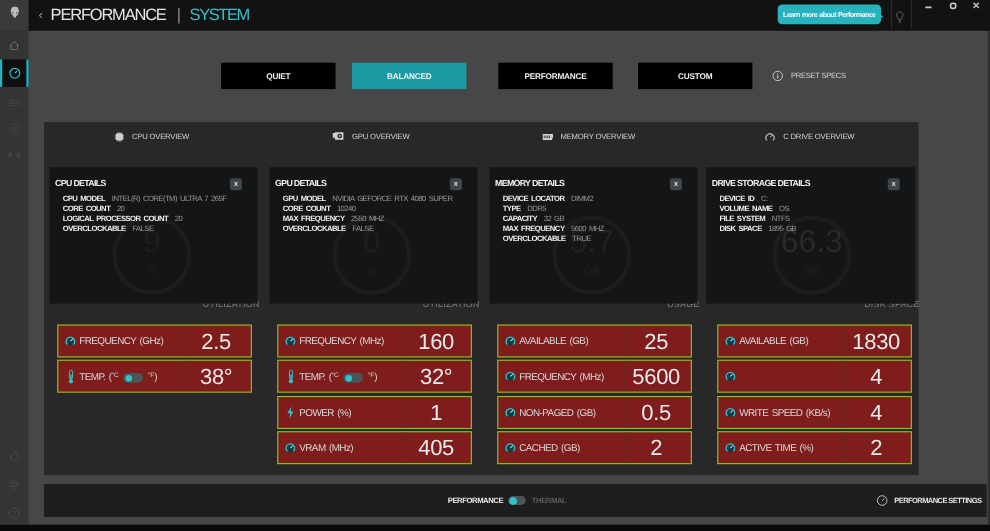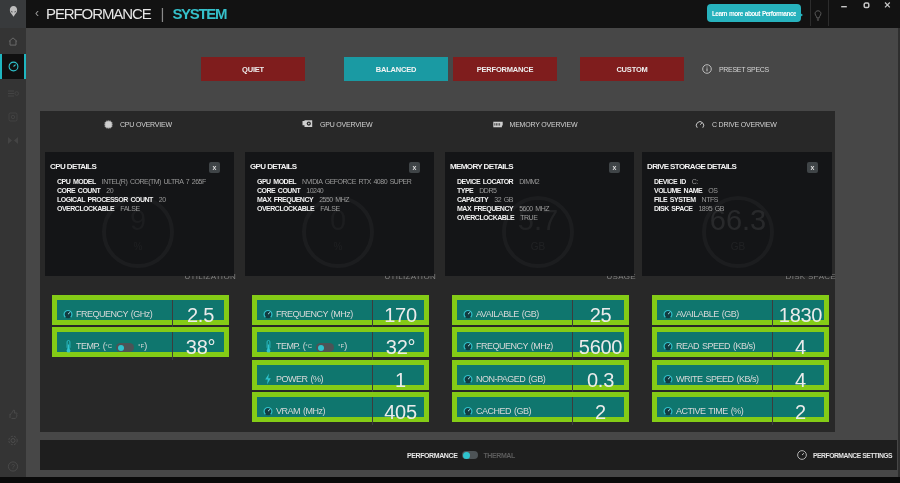--- a/index.html
+++ b/index.html
@@ -7,40 +7,40 @@
     font-family:"Liberation Sans", sans-serif; }
 
   
   #titlebar { position:absolute; left:0; top:0; width:900px; height:28px; background:#121212; }
   #alientile { position:absolute; left:0; top:0; width:26px; height:28px; background:#383a3c;
     display:flex; align-items:flex-start; padding-top:6px; justify-content:center; }
   #backchev { position:absolute; left:35px; top:6px; color:#9a9a9a; font-size:12px; }
   #pagetitle { position:absolute; left:46px; top:5px; font-size:15px; letter-spacing:-1.1px;
     color:#e6e6e6; white-space:nowrap; }
   #pagetitle .pipe { color:#8a8a8a; padding:0 9px 0 10px; }
-  #pagetitle .sys { color:#35c0ca; letter-spacing:-1.3px;font-weight:bold; }
+  #pagetitle .sys { color:#35c0ca; letter-spacing:-1.3px; }
 
   #tooltip { position:absolute; left:707px; top:4px; height:18px; background:#27b2bd;
     border-radius:4px; color:#fff; font-size:6.5px; font-weight:bold; display:flex;
     align-items:center; justify-content:center; letter-spacing:-0.5px; word-spacing:0.6px; width:94px;
     white-space:nowrap; }
   #tooltip:after { content:""; position:absolute; right:-7px; top:6px; border:5px solid transparent;
     border-left:7px solid #27b2bd; }
   .tsep { position:absolute; top:0; width:1px; height:26px; background:#2c2c2c; }
   #bulb { position:absolute; left:814px; top:10px; width:8px; height:11px; }
 
   
   #sidebar { position:absolute; left:0; top:28px; width:26px; height:449px; background:#343434; }
   .navico { position:absolute; left:0; width:26px; text-align:center; }
   #navactive { position:absolute; left:0; top:26px; width:26px; height:25px; background:#101010;
     border-left:2px solid #1fb6c0; border-right:2px solid #1fb6c0;
     display:flex; align-items:center; justify-content:center; }
 
   
-  .pbtn { position:absolute; top:57px; width:104px; height:24px; background:#7f1d1d;
+  .pbtn { position:absolute; top:57px; width:104px; height:24px; background:#000000;
     color:#eeeeee; font-size:7.5px; font-weight:bold; letter-spacing:-0.2px;
     display:flex; align-items:center; justify-content:center; }
   #btn-balanced { background:#1a9aa3; color:#f4f4f4; }
   #presetspecs { position:absolute; left:702px; top:64px; color:#d6d6d6; font-size:7px;
     letter-spacing:-0.3px; display:flex; align-items:center; gap:7px; }
 
   
   #panel { position:absolute; left:40px; top:111px; width:795px; height:321px; background:#282828; }
 
   .ovh { position:absolute; top:4px; height:18px; display:flex; align-items:center; gap:7px;
@@ -61,22 +61,22 @@
   .cardx { position:absolute; right:14px; top:10px; width:11px; height:11px; background:#3f4447;
     border-radius:2px; color:#dddddd; font-size:7px; font-weight:bold; display:flex;
     align-items:center; justify-content:center; }
   .cardrows { position:absolute; left:12px; top:26px; font-size:7px; line-height:8.9px;
     color:#9a9a9a; white-space:nowrap; letter-spacing:-0.5px; word-spacing:1.2px; }
   .cardrows b { color:#f0f0f0; font-weight:bold; }
   .cardrows span { margin-left:6px; }
 
   
   .mtable { position:absolute; top:184px; width:177px; }
-  .mrow { position:relative; width:177px; height:30px; border:5px solid #84cc16; margin-bottom:2.3px;
-    background:#0f766e; }
+  .mrow { position:relative; width:177px; height:30px; border:1px solid #84cc16; margin-bottom:2.3px;
+    background:#7f1d1d; }
   .mrow .div { position:absolute; left:115px; top:0; width:1px; height:28px; background:#3c3c3c; }
   .mlabel { position:absolute; left:19px; top:0; height:28px; display:flex; align-items:center;
     color:#d9d9d9; font-size:9px; white-space:nowrap; letter-spacing:-0.5px; word-spacing:1px; }
   .micon { position:absolute; left:5px; top:0; height:28px; width:12px; display:flex;
     align-items:center; justify-content:center; }
   .mval { position:absolute; left:116px; top:0; width:60px; height:28px; padding-top:3px; padding-right:5px; display:flex;
     align-items:center; justify-content:center; font-size:20px; color:#ebebeb; letter-spacing:-0.3px; }
   .tpill { position:relative; display:inline-block; width:18px; height:9px; background:#4d5356;
     border-radius:4.5px; margin:0 4px; top:1.5px; }
   .tpill i { position:absolute; left:1.5px; top:1.25px; width:6.5px; height:6.5px; border-radius:50%;
@@ -154,21 +154,21 @@
     <circle cx="5.5" cy="5.5" r="2" fill="none" stroke="#4f4f4f" stroke-width="0.9"></circle>
     <circle cx="5.5" cy="5.5" r="4.2" fill="none" stroke="#4f4f4f" stroke-width="0.9" stroke-dasharray="2 1.4"></circle>
   </svg>
   <svg class="navico" style="top:433px;" width="11" height="11" viewBox="0 0 11 11">
     <circle cx="5.5" cy="5.5" r="4.6" fill="none" stroke="#4f4f4f" stroke-width="0.8"></circle>
     <text x="5.5" y="7.8" font-size="6.5" fill="#4f4f4f" text-anchor="middle" font-family="Liberation Sans">?</text>
   </svg>
 </div>
 
 <div class="pbtn" style="left:201px;">QUIET</div>
-<div class="pbtn" id="btn-balanced" style="left:344px;">BALANCED</div>
+<div class="pbtn" id="btn-balanced" style="left:320px;">BALANCED</div>
 <div class="pbtn" style="left:453px;">PERFORMANCE</div>
 <div class="pbtn" style="left:580px;">CUSTOM</div>
 <div id="presetspecs">
   <svg width="10" height="10" viewBox="0 0 10 10">
     <circle cx="5" cy="5" r="4.3" fill="none" stroke="#c9c9c9" stroke-width="0.9"></circle>
     <path d="M5 4.3 L5 7.3 M5 2.6 L5 3.5" stroke="#c9c9c9" stroke-width="1"></path>
   </svg>
   PRESET SPECS
 </div>
 
@@ -296,21 +296,21 @@
     <div class="mrow">
       <div class="micon">
           <svg width="10" height="10" viewBox="0 0 11 11">
             <circle cx="5.5" cy="5.8" r="4.3" fill="#123c41"></circle>
             <path d="M2.6 9.1 A4.3 4.3 0 1 1 8.4 9.1" fill="none" stroke="#2fc3cd" stroke-width="1.3"></path>
             <path d="M5.5 5.7 L8 3.4" stroke="#9fe2e7" stroke-width="1.1"></path>
           </svg>
         </div>
       <div class="mlabel">FREQUENCY (MHz)</div>
         <div class="div"></div>
-        <div class="mval">170</div>
+        <div class="mval">160</div>
     </div>
     <div class="mrow">
       <div class="micon">
           <svg width="5" height="13" viewBox="0 0 5 13">
             <rect x="1.1" y="0.5" width="2.8" height="8.2" rx="1.4" fill="none" stroke="#2fc3cd" stroke-width="0.9"></rect>
             <circle cx="2.5" cy="10.7" r="1.9" fill="#2fc3cd"></circle>
             <rect x="1.9" y="4.5" width="1.2" height="5" fill="#2fc3cd"></rect>
           </svg>
         </div>
       <div class="mlabel">TEMP. (<span class="sm">°C</span><span class="tpill">
@@ -371,21 +371,21 @@
     <div class="mrow">
       <div class="micon">
           <svg width="10" height="10" viewBox="0 0 11 11">
             <circle cx="5.5" cy="5.8" r="4.3" fill="#123c41"></circle>
             <path d="M2.6 9.1 A4.3 4.3 0 1 1 8.4 9.1" fill="none" stroke="#2fc3cd" stroke-width="1.3"></path>
             <path d="M5.5 5.7 L8 3.4" stroke="#9fe2e7" stroke-width="1.1"></path>
           </svg>
         </div>
       <div class="mlabel">NON-PAGED (GB)</div>
         <div class="div"></div>
-        <div class="mval">0.3</div>
+        <div class="mval">0.5</div>
     </div>
     <div class="mrow">
       <div class="micon">
           <svg width="10" height="10" viewBox="0 0 11 11">
             <circle cx="5.5" cy="5.8" r="4.3" fill="#123c41"></circle>
             <path d="M2.6 9.1 A4.3 4.3 0 1 1 8.4 9.1" fill="none" stroke="#2fc3cd" stroke-width="1.3"></path>
             <path d="M5.5 5.7 L8 3.4" stroke="#9fe2e7" stroke-width="1.1"></path>
           </svg>
         </div>
       <div class="mlabel">CACHED (GB)</div>
@@ -408,21 +408,20 @@
         <div class="mval">1830</div>
     </div>
     <div class="mrow">
       <div class="micon">
           <svg width="10" height="10" viewBox="0 0 11 11">
             <circle cx="5.5" cy="5.8" r="4.3" fill="#123c41"></circle>
             <path d="M2.6 9.1 A4.3 4.3 0 1 1 8.4 9.1" fill="none" stroke="#2fc3cd" stroke-width="1.3"></path>
             <path d="M5.5 5.7 L8 3.4" stroke="#9fe2e7" stroke-width="1.1"></path>
           </svg>
         </div>
-      <div class="mlabel">READ SPEED (KB/s)</div>
         <div class="div"></div>
         <div class="mval">4</div>
     </div>
     <div class="mrow">
       <div class="micon">
           <svg width="10" height="10" viewBox="0 0 11 11">
             <circle cx="5.5" cy="5.8" r="4.3" fill="#123c41"></circle>
             <path d="M2.6 9.1 A4.3 4.3 0 1 1 8.4 9.1" fill="none" stroke="#2fc3cd" stroke-width="1.3"></path>
             <path d="M5.5 5.7 L8 3.4" stroke="#9fe2e7" stroke-width="1.1"></path>
           </svg>

